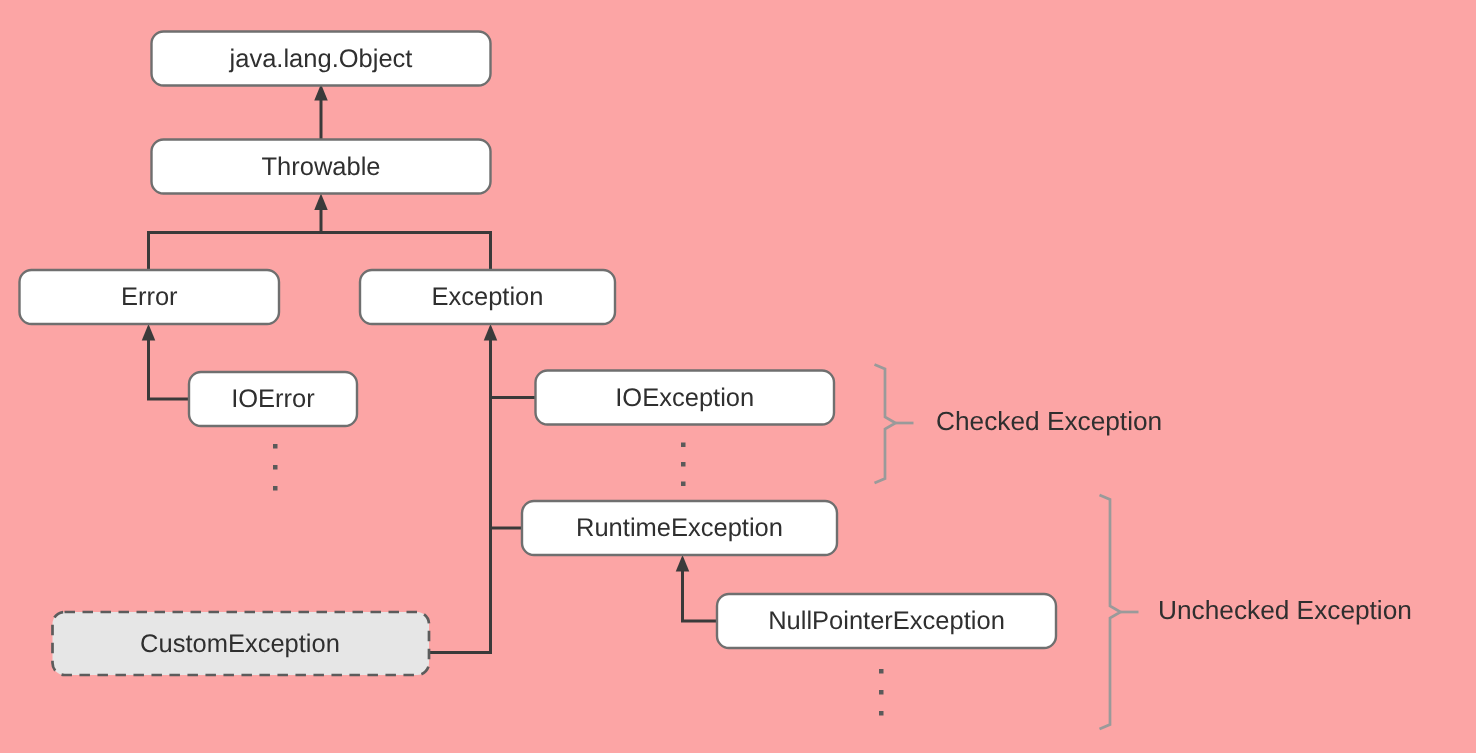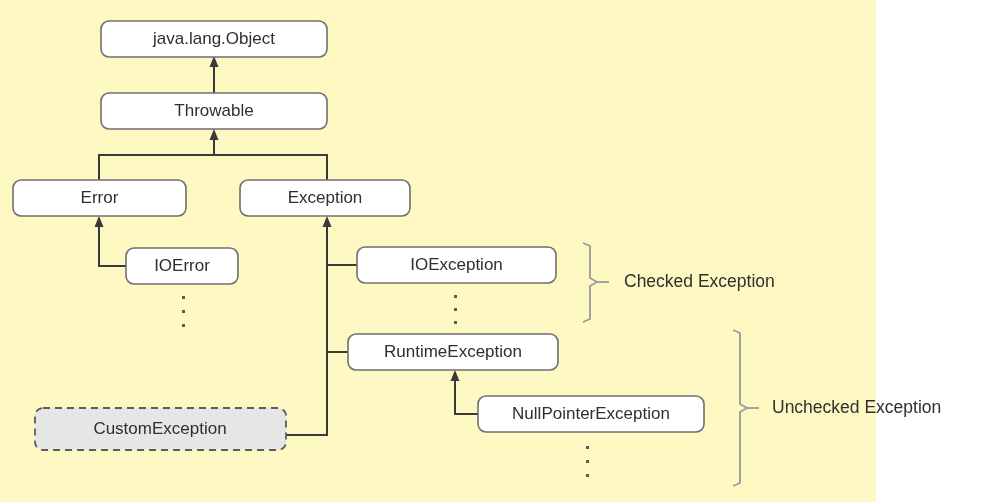--- a/index.html
+++ b/index.html
@@ -8,23 +8,23 @@
     background: #ffffff;
   }
   body {
     width: 984px;
     height: 502px;
     font-family: "Liberation Sans", sans-serif;
     overflow: hidden;
   }
   #diagram-root {
     position: relative;
-    width: 876px;
+    width: 984px;
     height: 502px;
-    background: #fef9c3;
+    background: #fca5a5;
   }
   svg.canvas {
     position: absolute;
     top: 0;
     left: 0;
     width: 984px;
     height: 502px;
   }
   .box-solid {
     fill: #ffffff;

